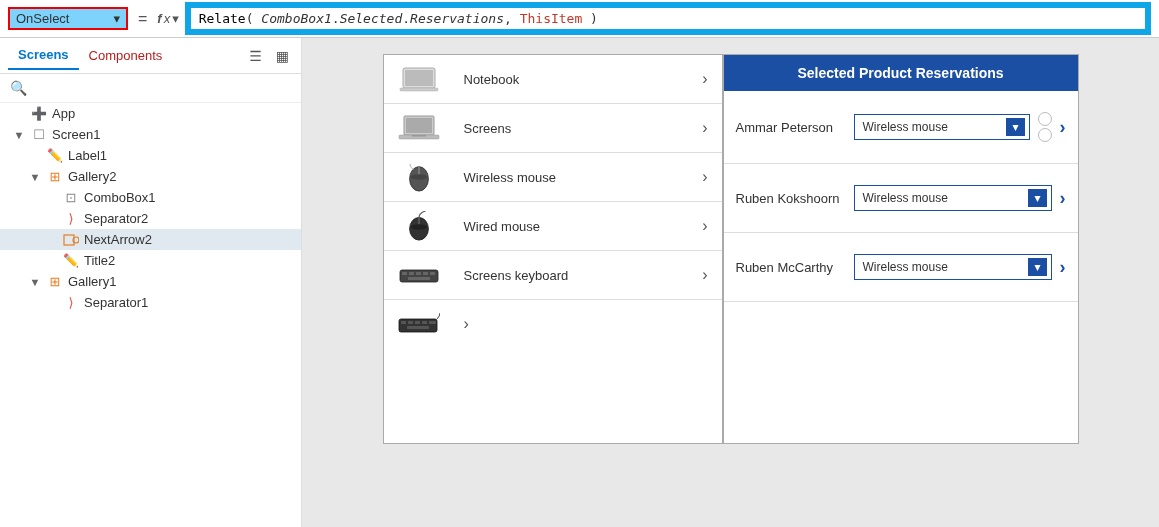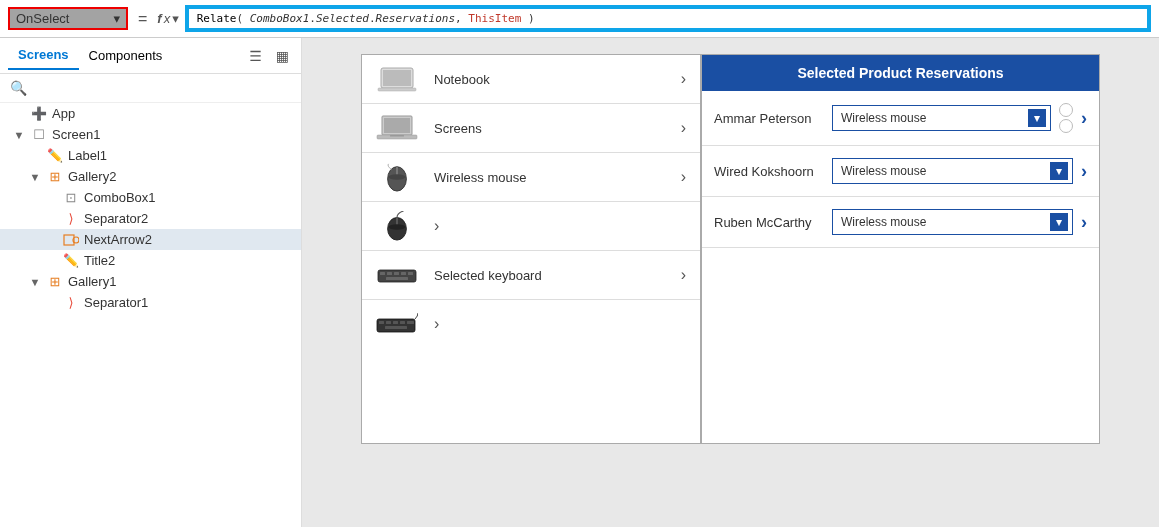--- a/index.html
+++ b/index.html
@@ -17,39 +17,39 @@
     }
     .formula-property-select {
       border: 2px solid #e00;
       padding: 2px 6px;
       font-size: 13px;
       color: #333;
       display: flex;
       align-items: center;
       gap: 4px;
       min-width: 120px;
-      background: #a3a3a3;
+      background: #7dd3fc;
       cursor: pointer;
     }
     .formula-equals {
       font-size: 16px;
       color: #555;
       padding: 0 4px;
     }
     .formula-fx {
       font-size: 13px;
       color: #555;
       display: flex;
       align-items: center;
       gap: 2px;
     }
     .formula-input {
-      border: 4px solid #0ea5e9;
+      border: 6px solid #0ea5e9;
       padding: 3px 8px;
-      font-size: 11px;
+      font-size: 13px;
       flex: 1;
       font-family: 'Consolas', monospace;
       color: #333;
       background: #fff;
     }
 
     
     .main-layout {
       display: flex;
       height: calc(527px - 38px);
@@ -70,21 +70,21 @@
       align-items: center;
       border-bottom: 1px solid #ddd;
       padding: 0 8px;
       height: 36px;
       gap: 0;
     }
     .tab {
       padding: 6px 10px;
       font-size: 13px;
       cursor: pointer;
-      color: #000000;
+      color: #b91c1c;
     }
     .tab.active {
       border-bottom: 2px solid #0078d4;
       color: #0078d4;
       font-weight: 600;
     }
     .tab-icons {
       margin-left: auto;
       display: flex;
       gap: 6px;
@@ -157,21 +157,21 @@
       background: #fff;
       border: 1px solid #aaa;
       width: 340px;
       min-height: 390px;
     }
     .product-item {
       display: flex;
       align-items: center;
       padding: 8px 14px;
       border-bottom: 1px solid #ddd;
-      gap: 16px;
+      gap: 24px;
       cursor: pointer;
     }
     .product-item:last-child { border-bottom: none; }
     .product-img {
       width: 42px;
       height: 32px;
       display: flex;
       align-items: center;
       justify-content: center;
     }
@@ -186,36 +186,36 @@
     }
 
     
     .img-notebook svg, .img-laptop svg, .img-wmouse svg, .img-wiredmouse svg,
     .img-wkeyboard svg, .img-wiredkeyboard svg { display: block; }
 
     
     .reservations-panel {
       background: #fff;
       border: 1px solid #aaa;
-      width: 399px;
+      width: 356px;
       min-height: 390px;
       margin-left: 0;
     }
     .reservations-header {
       background: #1a4fa3;
       color: #fff;
       text-align: center;
       padding: 10px 12px;
       font-size: 14px;
       font-weight: 600;
     }
     .reservation-row {
       display: flex;
       align-items: center;
-      padding: 12px 12px;
+      padding: 21px 12px;
       border-bottom: 1px solid #ddd;
       gap: 8px;
     }
     .reservation-name {
       min-width: 110px;
       font-size: 13px;
       color: #333;
     }
     .reservation-select {
       flex: 1;
@@ -418,36 +418,37 @@
 
       <div class="product-item">
         <div class="product-img img-wiredmouse">
           <svg width="42" height="30" viewBox="0 0 42 32">
             <ellipse cx="21" cy="19" rx="10" ry="12" fill="#333" stroke="#222" stroke-width="1"></ellipse>
             <path d="M21 7 Q21 15 21 15" stroke="#666" stroke-width="1.5" fill="none"></path>
             <ellipse cx="21" cy="17" rx="9" ry="3" fill="#222"></ellipse>
             <path d="M21 7 Q21 2 28 0" stroke="#555" stroke-width="1.2" fill="none"></path>
           </svg>
         </div>
+        <span class="product-label">Wired mouse</span>
         <span class="product-arrow">›</span>
       </div>
 
       <div class="product-item">
         <div class="product-img img-wkeyboard">
           <svg width="42" height="20" viewBox="0 0 42 20">
             <rect x="2" y="5" width="38" height="12" rx="2" fill="#444" stroke="#222" stroke-width="0.8"></rect>
             <rect x="4" y="7" width="5" height="3" rx="0.5" fill="#666"></rect>
             <rect x="11" y="7" width="5" height="3" rx="0.5" fill="#666"></rect>
             <rect x="18" y="7" width="5" height="3" rx="0.5" fill="#666"></rect>
             <rect x="25" y="7" width="5" height="3" rx="0.5" fill="#666"></rect>
             <rect x="32" y="7" width="5" height="3" rx="0.5" fill="#666"></rect>
             <rect x="10" y="12" width="22" height="3" rx="0.5" fill="#666"></rect>
           </svg>
         </div>
-        <span class="product-label">Selected keyboard</span>
+        <span class="product-label">Screens keyboard</span>
         <span class="product-arrow">›</span>
       </div>
 
       <div class="product-item">
         <div class="product-img img-wiredkeyboard">
           <svg width="42" height="22" viewBox="0 0 42 22">
             <rect x="1" y="6" width="38" height="13" rx="2" fill="#333" stroke="#111" stroke-width="0.8"></rect>
             <rect x="3" y="8" width="5" height="3" rx="0.5" fill="#555"></rect>
             <rect x="10" y="8" width="5" height="3" rx="0.5" fill="#555"></rect>
             <rect x="17" y="8" width="5" height="3" rx="0.5" fill="#555"></rect>
@@ -474,21 +475,21 @@
           <span class="reservation-select-arrow" style="background:#1a4fa3;color:#fff;padding:2px 6px;">▾</span>
         </div>
         <div class="reservation-nav">
           <div class="reservation-nav-circle"></div>
           <div class="reservation-nav-circle"></div>
         </div>
         <span class="reservation-chevron">›</span>
       </div>
 
       <div class="reservation-row">
-        <span class="reservation-name">Wired Kokshoorn</span>
+        <span class="reservation-name">Ruben Kokshoorn</span>
         <div class="reservation-select" style="display:flex;align-items:center;border:1.5px solid #1a4fa3;flex:1;overflow:hidden;">
           <span class="reservation-select-text" style="padding:2px 4px;flex:1;font-size:12px;">Wireless mouse</span>
           <span class="reservation-select-arrow" style="background:#1a4fa3;color:#fff;padding:2px 6px;">▾</span>
         </div>
         <span class="reservation-chevron">›</span>
       </div>
 
       <div class="reservation-row">
         <span class="reservation-name">Ruben McCarthy</span>
         <div class="reservation-select" style="display:flex;align-items:center;border:1.5px solid #1a4fa3;flex:1;overflow:hidden;">

